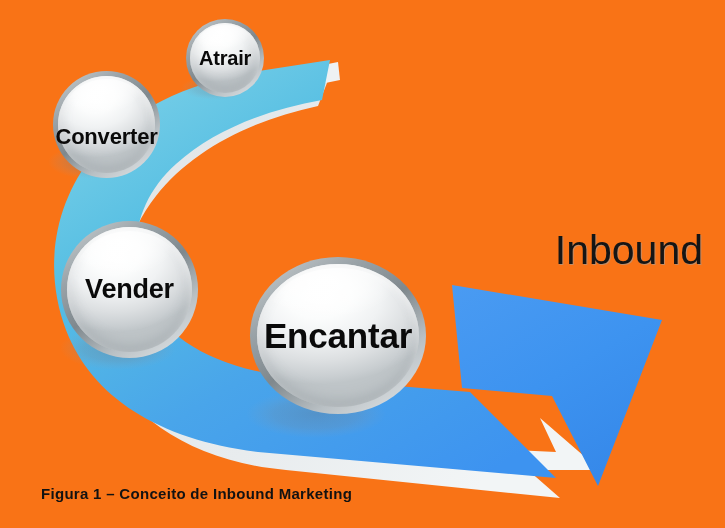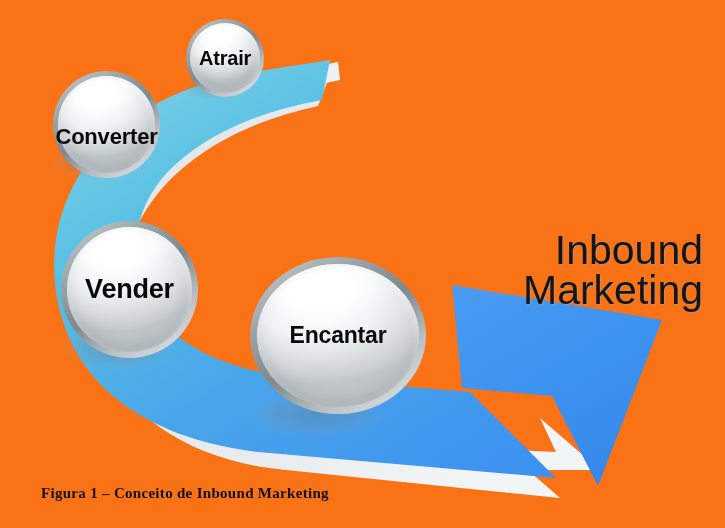--- a/index.html
+++ b/index.html
@@ -65,21 +65,21 @@
   }
   
   #sphere-atrair    { left: 186px; top: 19px;  width: 78px;  height: 78px; }
   #sphere-converter { left: 53px;  top: 71px;  width: 107px; height: 107px; }
   #sphere-vender    { left: 61px;  top: 221px; width: 137px; height: 137px; }
   #sphere-encantar  { left: 250px; top: 257px; width: 176px; height: 157px; }
 
   #sphere-atrair .label    { font-size: 20px; }
   #sphere-converter .label { font-size: 22px; margin-top: 24px; }
   #sphere-vender .label    { font-size: 27px; text-align: right; }
-  #sphere-encantar .label  { font-size: 23px; }
+  #sphere-encantar .label  { font-size: 35px; }
 
   #headline {
     position: absolute;
     right: 22px;
     top: 222px;
     text-align: right;
     font-family: "Liberation Sans", sans-serif;
     font-size: 41px;
     line-height: 0.98;
     font-weight: normal;
@@ -87,21 +87,21 @@
     white-space: nowrap;
     text-shadow: 1px 1px 0 rgba(160,160,160,0.55);
     margin-top: 8px;
   }
   #headline .line { display: block; }
 
   #caption {
     position: absolute;
     left: 41px;
     top: 485px;
-    font-family: Liberation Serif, serif;
+    font-family: Liberation Sans, sans-serif;
     font-weight: bold;
     font-size: 15px;
     color: #121212;
     white-space: nowrap;
     letter-spacing: 0.3px;
   }
 </style>
 </head>
 <body>
 
@@ -214,18 +214,17 @@
 
   <div class="sphere" id="sphere-encantar">
     <div class="ring"></div>
     <div class="body" style="left:7px;top:7px;right:7px;bottom:7px;"></div>
     <div class="gloss" style="left:20px;top:11px;right:20px;bottom:52px;"></div>
     <span class="label">Encantar</span>
   </div>
 
   <div id="headline">
     <span class="line">Inbound</span>
-    <span class="line">Marketing</span>
   </div>
 
   <div id="caption">Figura 1 – Conceito de Inbound Marketing</div>
 
 </div>
 
 </body></html>

